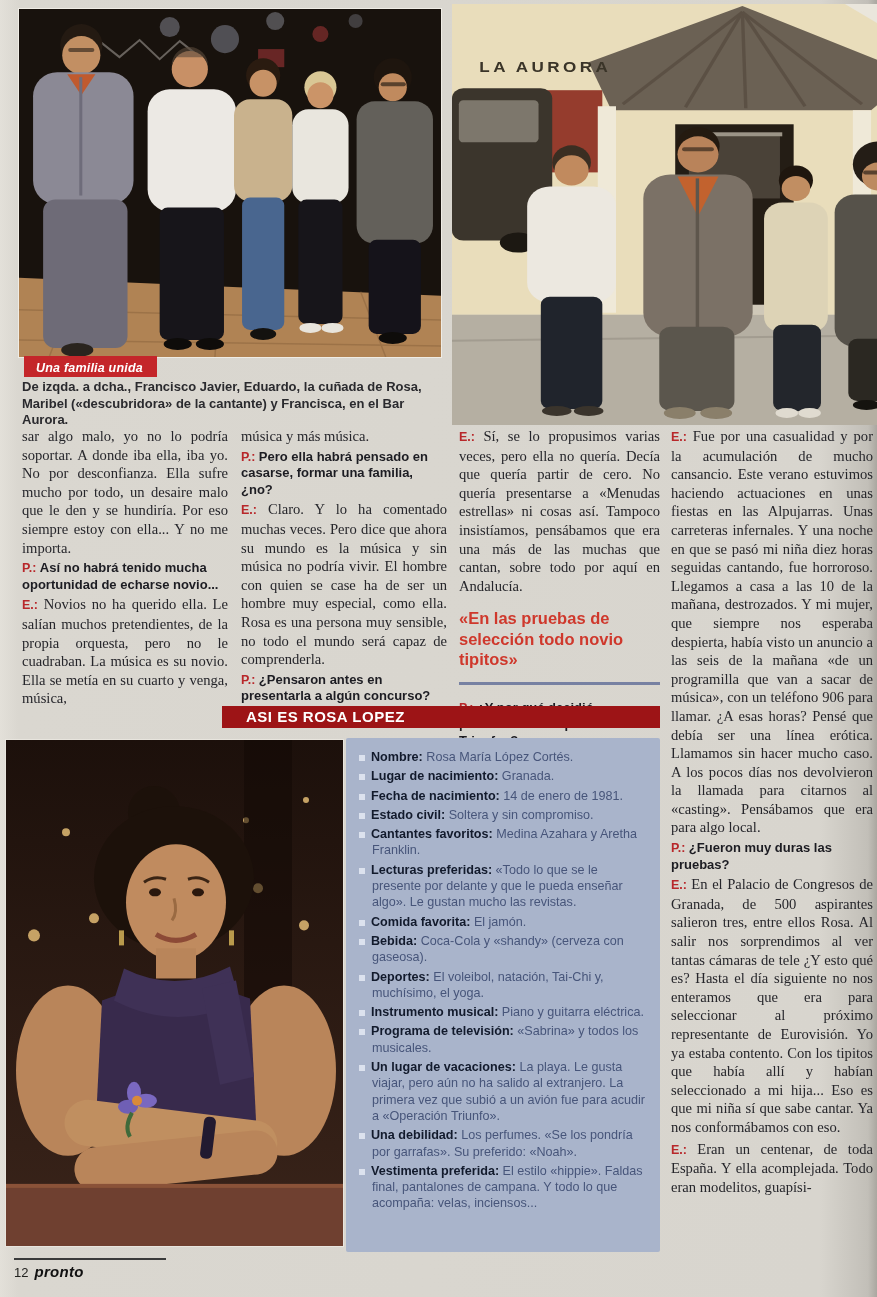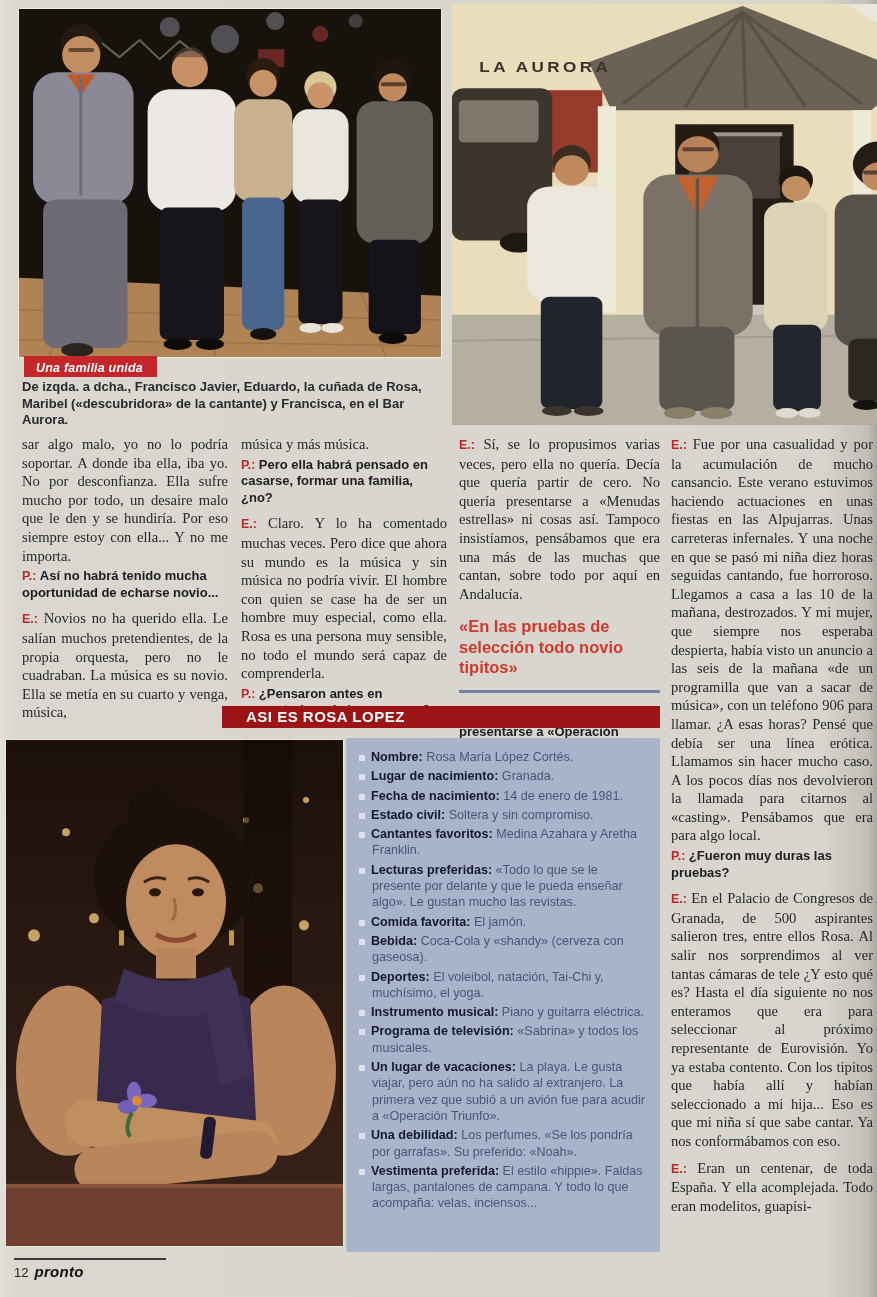--- a/index.html
+++ b/index.html
@@ -24,21 +24,21 @@
     position:absolute;left:22px;top:379px;width:424px;
     font:bold 13px/16.5px "Liberation Sans",sans-serif;color:#2a2a2e;
   }
 
   .col{position:absolute;}
   #col1{left:22px;top:427px;width:206px;height:272px;}
   #col2{left:241px;top:427px;width:206px;height:278px;}
   #col3{left:459px;top:427px;width:201px;height:282px;}
   #col4{left:671px;top:427px;width:202px;height:822px;}
 
-  .col p{margin:8px 0 3px;}
+  .col p{margin:0 0 3px;}
   .col p.body, .col p.answer{
     font:14.6px/18.6px "Liberation Serif",serif;color:#26262b;text-align:justify;
   }
   .col p.question{
     font:bold 13px/16.6px "Liberation Sans",sans-serif;color:#1c1c22;margin:2px 0 2px;
   }
   .prefix{
     color:var(--accent-red,#b8272a);
     font-family:"Liberation Sans",sans-serif;font-weight:bold;font-size:12.5px;
   }
@@ -303,21 +303,21 @@
         <div class="info-item"><span class="bullet"></span><span class="ilabel">Estado civil: </span><span class="ivalue">Soltera y sin compromiso.</span></div>
         <div class="info-item"><span class="bullet"></span><span class="ilabel">Cantantes favoritos: </span><span class="ivalue">Medina Azahara y Aretha Franklin.</span></div>
         <div class="info-item"><span class="bullet"></span><span class="ilabel">Lecturas preferidas: </span><span class="ivalue">«Todo lo que se le presente por delante y que le pueda enseñar algo». Le gustan mucho las revistas.</span></div>
         <div class="info-item"><span class="bullet"></span><span class="ilabel">Comida favorita: </span><span class="ivalue">El jamón.</span></div>
         <div class="info-item"><span class="bullet"></span><span class="ilabel">Bebida: </span><span class="ivalue">Coca-Cola y «shandy» (cerveza con gaseosa).</span></div>
         <div class="info-item"><span class="bullet"></span><span class="ilabel">Deportes: </span><span class="ivalue">El voleibol, natación, Tai-Chi y, muchísimo, el yoga.</span></div>
         <div class="info-item"><span class="bullet"></span><span class="ilabel">Instrumento musical: </span><span class="ivalue">Piano y guitarra eléctrica.</span></div>
         <div class="info-item"><span class="bullet"></span><span class="ilabel">Programa de televisión: </span><span class="ivalue">«Sabrina» y todos los musicales.</span></div>
         <div class="info-item"><span class="bullet"></span><span class="ilabel">Un lugar de vacaciones: </span><span class="ivalue">La playa. Le gusta viajar, pero aún no ha salido al extranjero. La primera vez que subió a un avión fue para acudir a «Operación Triunfo».</span></div>
         <div class="info-item"><span class="bullet"></span><span class="ilabel">Una debilidad: </span><span class="ivalue">Los perfumes. «Se los pondría por garrafas». Su preferido: «Noah».</span></div>
-        <div class="info-item"><span class="bullet"></span><span class="ilabel">Vestimenta preferida: </span><span class="ivalue">El estilo «hippie». Faldas largas, pantalones de campana. Y todo lo que acompaña: velas, inciensos...</span></div>
+        <div class="info-item"><span class="bullet"></span><span class="ilabel">Vestimenta preferida: </span><span class="ivalue">El estilo «hippie». Faldas final, pantalones de campana. Y todo lo que acompaña: velas, inciensos...</span></div>
       </div>
   </div>
 
   <div class="footer">
     <div class="footer-rule"></div>
     <span class="footer-num">12</span><span class="footer-logo">pronto</span>
   </div>
 
 </div>
 

